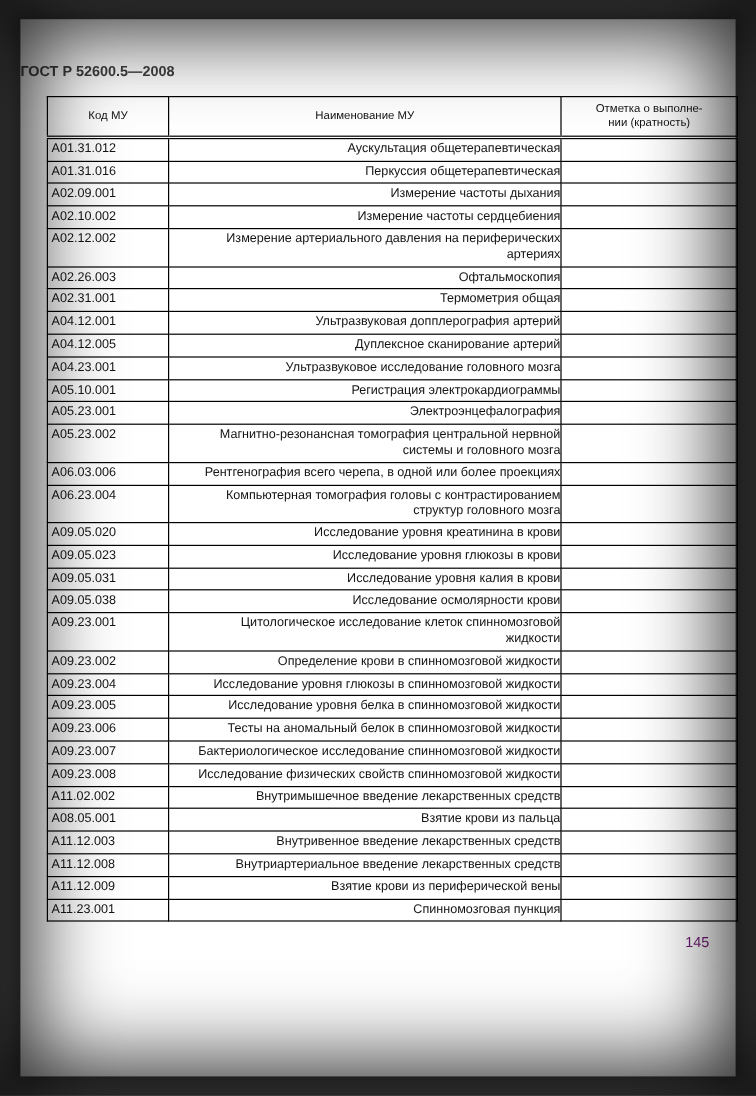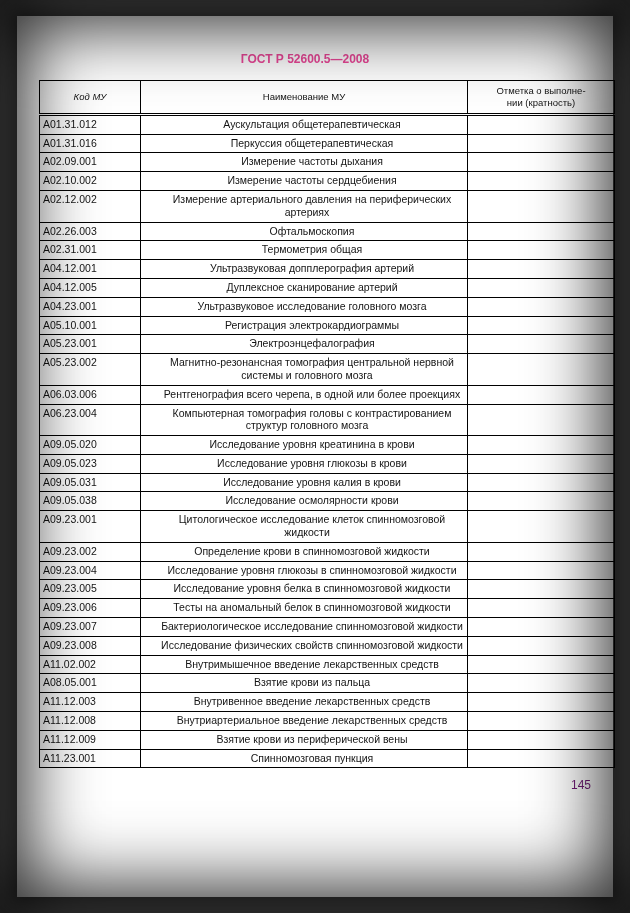--- a/index.html
+++ b/index.html
@@ -20,61 +20,61 @@
   }
   .page {
     position: absolute;
     left: 17px; top: 16px; right: 17px; bottom: 16px;
     background: #ffffff;
     box-shadow: 0 0 16px 5px rgba(0,0,0,0.55);
     z-index: 1;
   }
   .doc-header {
     margin: 36px 20px 14px 0;
-    text-align: center;
+    text-align: left;
     font-size: 12px;
     font-weight: bold;
-    color: #ec4899;
+    color: #404040;
   }
   table.mu-table {
     border-collapse: collapse;
     table-layout: fixed;
     width: 554px;
     margin-left: 22px;
     color: #141414;
   }
   .mu-table th, .mu-table td {
     border: 1px solid #000;
   }
   .mu-table thead th {
     font-weight: normal;
     font-size: 9.5px;
     text-align: center;
     vertical-align: middle;
     padding: 4px 3px;
     border-bottom: 3px double #000;
     line-height: 1.25;
   }
-  .col-code  { width: 94px; font-style: italic; }
+  .col-code  { width: 94px; }
   .col-name  { width: 320px; }
   .col-mark  { width: 140px; }
   .mu-table td {
     font-size: 10.5px;
     line-height: 1.22;
     vertical-align: top;
   }
   td.td-code {
     text-align: left;
     padding: 2px 3px 3px;
     white-space: nowrap;
   }
   td.td-name {
     padding: 2px 0 3px 6px;
     text-indent: 10px;
-    text-align: center;
+    text-align: right;
   }
   td.td-mark { padding: 2px 4px 3px; }
   .page-number {
     margin: 10px 22px 0 0;
     text-align: right;
     font-size: 12px;
     color: #701a75;
   }
 </style>
 </head>

